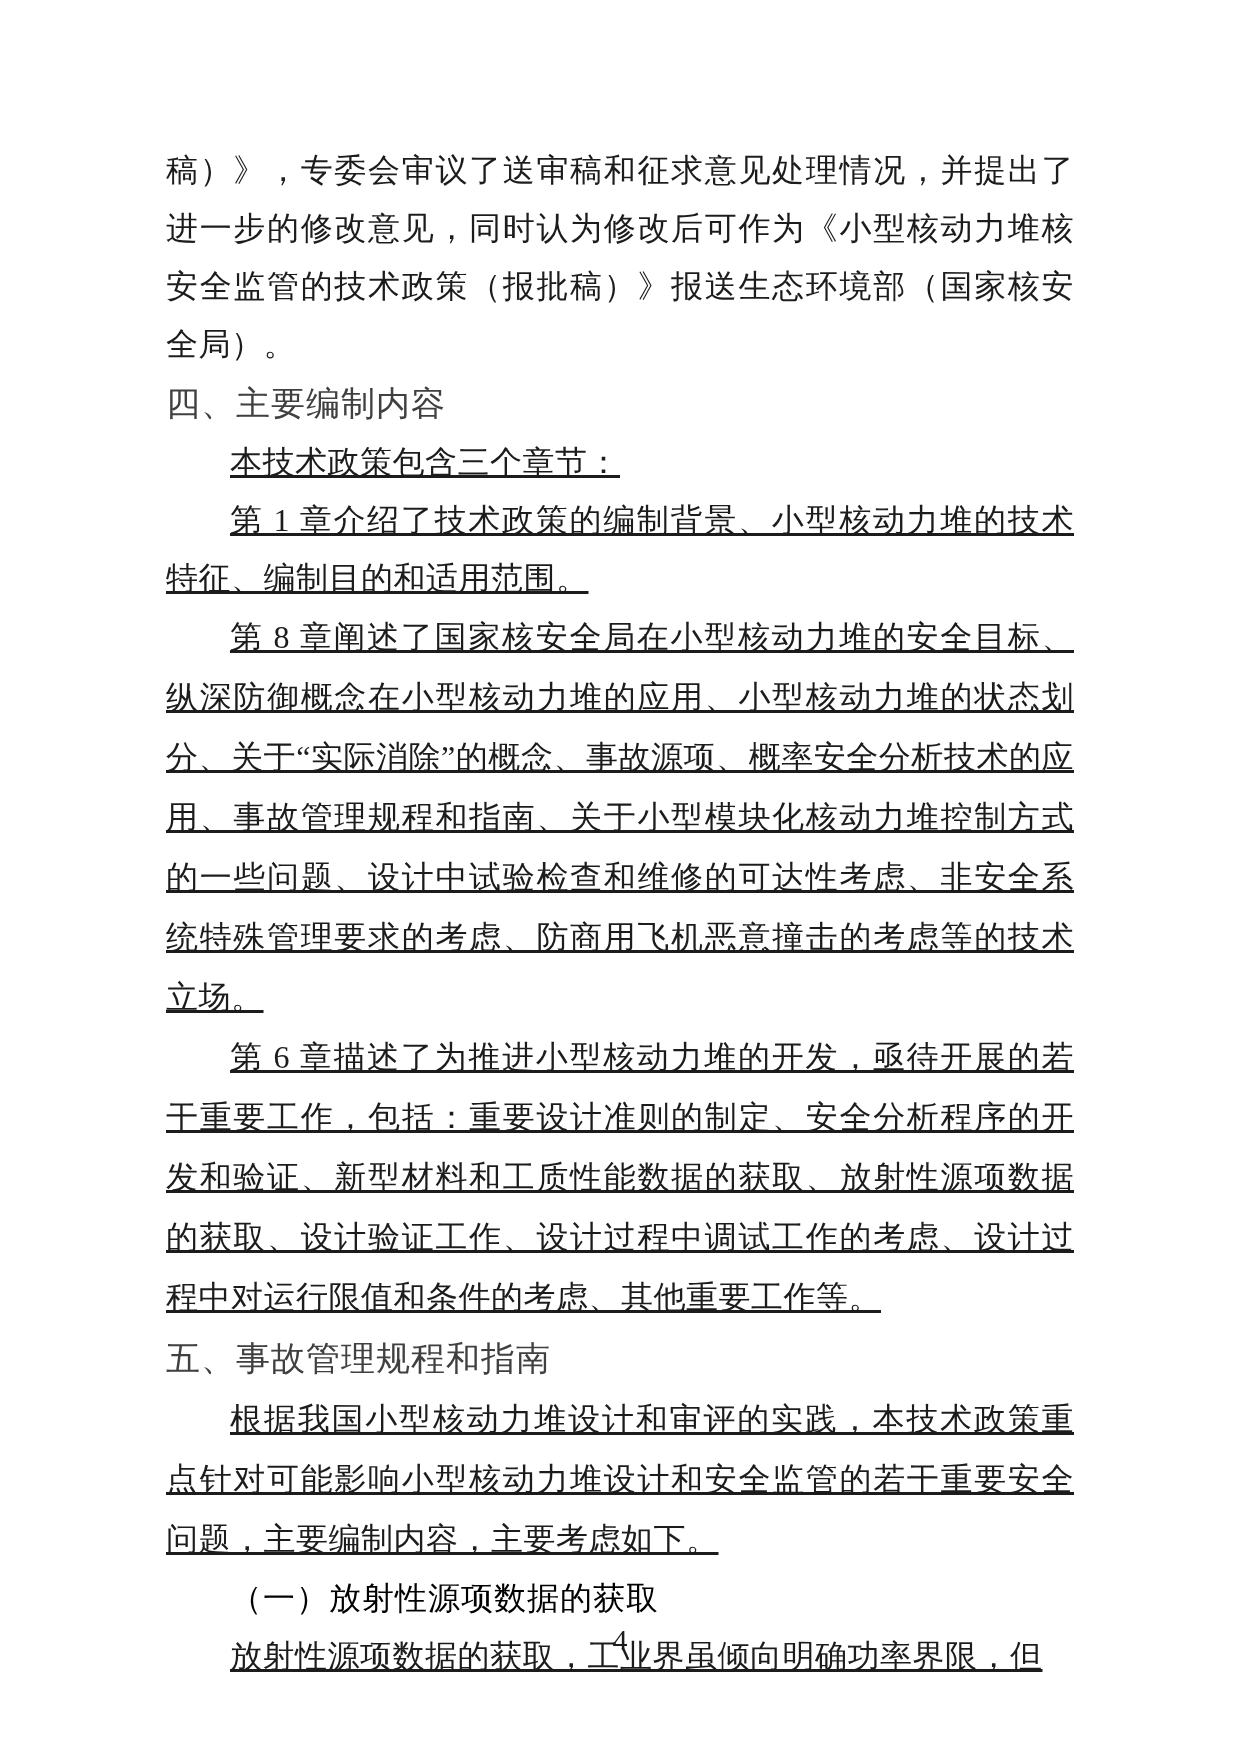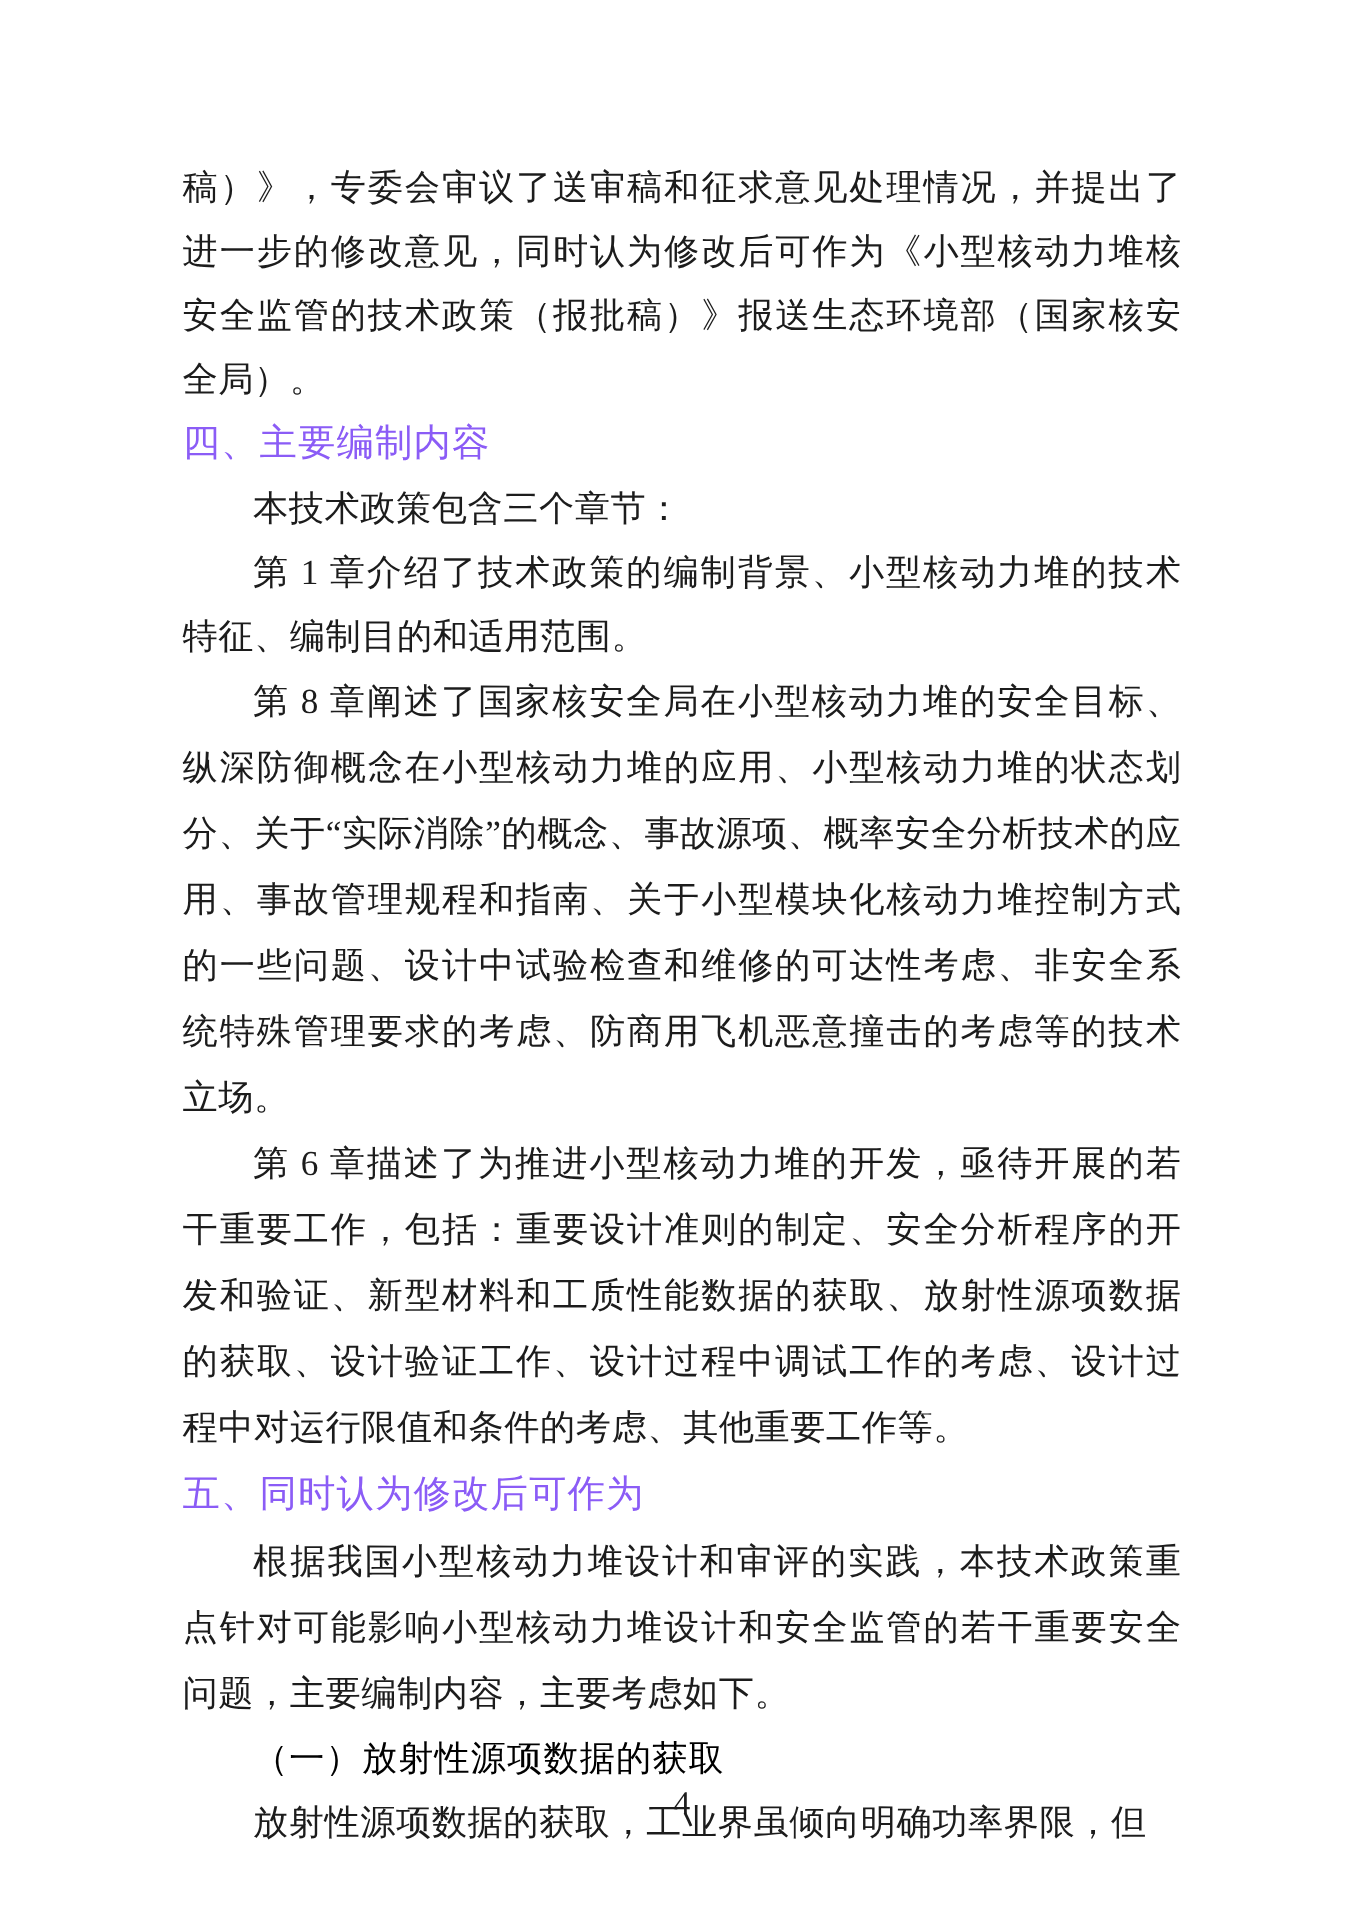--- a/index.html
+++ b/index.html
@@ -27,26 +27,26 @@
   .body-block p, .body-block h2, .body-block h3 {
     margin: 0;
     padding: 0;
     font-weight: normal;
   }
   .para {
     font-size: 32px;
     line-height: 58px;
     letter-spacing: 0.5px;
   }
-  .indent { text-indent: 2em; }
+  .indent { text-indent: 2em; text-decoration: underline; }
   .p-cont { line-height: 58px; }
   .h-section {
     font-family: "Liberation Sans", "DejaVu Sans", sans-serif;
     font-weight: bold;
-    color: #8b5cf6;
+    color: #404040;
     font-size: 34px;
     letter-spacing: 1px;
     text-align: left;
   }
   .h-s4 { margin-top: 5px; line-height: 60px; }
   .p-intro { line-height: 58px; }
   .p-ch1 { line-height: 58px; }
   .p-ch2 { margin-top: 10px; line-height: 60px; }
   .p-ch3 { margin-top: 6px; line-height: 60px; }
   .h-s5 { margin-top: 2px; line-height: 62px; }
@@ -85,21 +85,21 @@
     <h2 class="h-section h-s4">四、主要编制内容</h2>
 
     <p class="para indent p-intro">本技术政策包含三个章节：</p>
 
     <p class="para indent p-ch1">第 1 章介绍了技术政策的编制背景、小型核动力堆的技术特征、编制目的和适用范围。</p>
 
     <p class="para indent p-ch2">第 8 章阐述了国家核安全局在小型核动力堆的安全目标、纵深防御概念在小型核动力堆的应用、小型核动力堆的状态划分、关于“实际消除”的概念、事故源项、概率安全分析技术的应用、事故管理规程和指南、关于小型模块化核动力堆控制方式的一些问题、设计中试验检查和维修的可达性考虑、非安全系统特殊管理要求的考虑、防商用飞机恶意撞击的考虑等的技术立场。</p>
 
     <p class="para indent p-ch3">第 6 章描述了为推进小型核动力堆的开发，亟待开展的若干重要工作，包括：重要设计准则的制定、安全分析程序的开发和验证、新型材料和工质性能数据的获取、放射性源项数据的获取、设计验证工作、设计过程中调试工作的考虑、设计过程中对运行限值和条件的考虑、其他重要工作等。</p>
 
-    <h2 class="h-section h-s5">五、同时认为修改后可作为</h2>
+    <h2 class="h-section h-s5">五、事故管理规程和指南</h2>
 
     <p class="para indent p-practice">根据我国小型核动力堆设计和审评的实践，本技术政策重点针对可能影响小型核动力堆设计和安全监管的若干重要安全问题，主要编制内容，主要考虑如下。</p>
 
     <h3 class="h-sub">（一）放射性源项数据的获取</h3>
 
     <p class="para indent p-def">放射性源项数据的获取，工业界虽倾向明确功率界限，但</p>
   </div>
 
   <div class="page-footer">4</div>
 </div>

